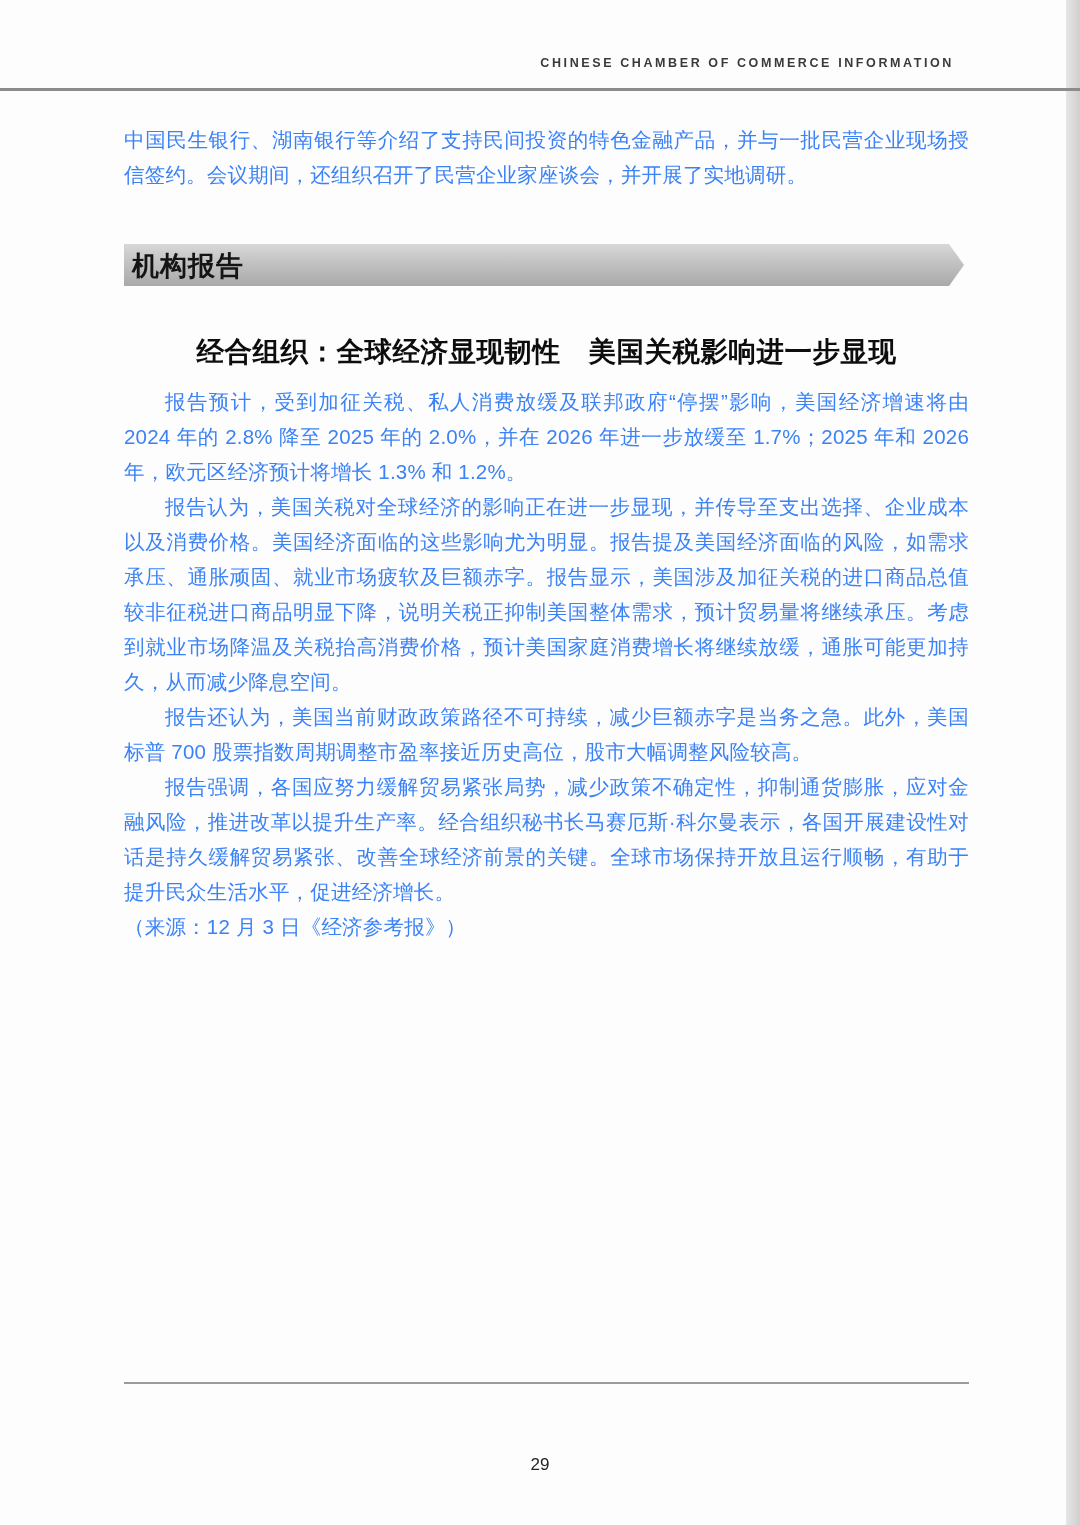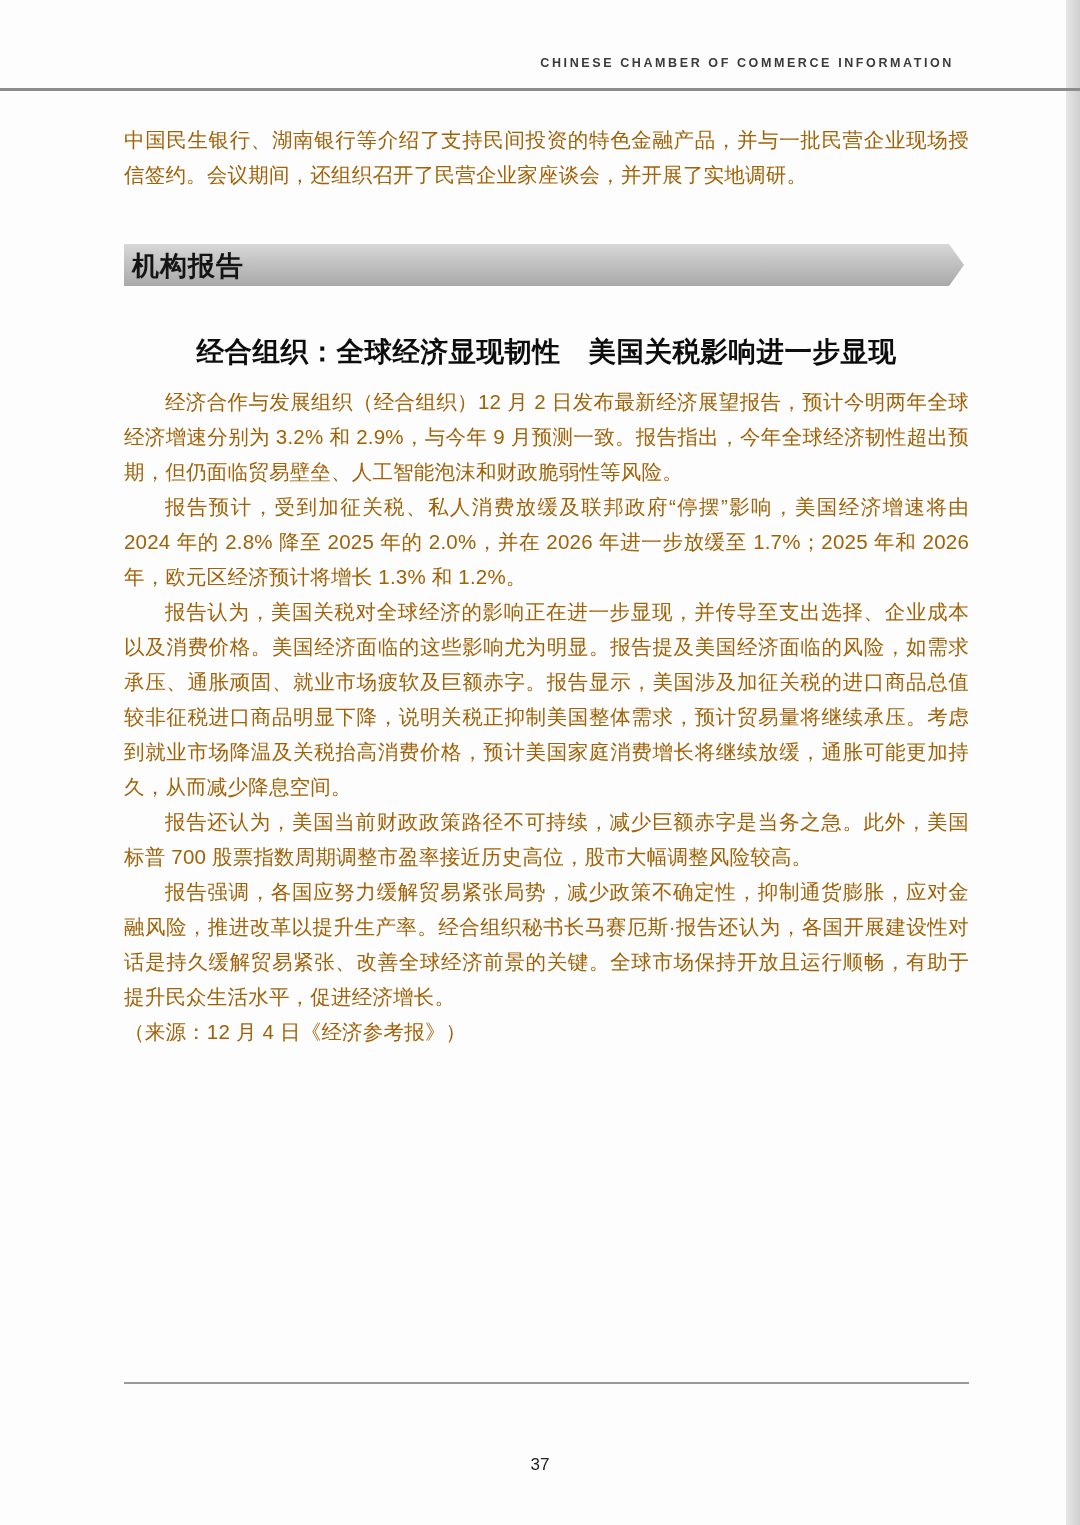--- a/index.html
+++ b/index.html
@@ -56,21 +56,21 @@
     position: absolute;
     top: 122px;
     left: 124px;
     width: 845px;
   }
   p.body-text {
     margin: 0;
     font-size: 20.5px;
     line-height: 35px;
     text-align: justify;
-    color: #a16207;
+    color: #3b82f6;
     letter-spacing: 0.2px;
   }
   p.indent {
     text-indent: 41px;
   }
   .source-line {
     display: block;
     text-align: right;
   }
   
@@ -143,26 +143,25 @@
     <p class="body-text">中国民生银行、湖南银行等介绍了支持民间投资的特色金融产品，并与一批民营企业现场授信签约。会议期间，还组织召开了民营企业家座谈会，并开展了实地调研。</p>
 
     <div class="section-banner">
       <div class="bar"></div>
       <div class="title">机构报告</div>
     </div>
 
     <div class="article-body">
       <h2 class="article-title">经合组织：全球经济显现韧性　美国关税影响进一步显现</h2>
 
-      <p class="body-text indent">经济合作与发展组织（经合组织）12 月 2 日发布最新经济展望报告，预计今明两年全球经济增速分别为 3.2% 和 2.9%，与今年 9 月预测一致。报告指出，今年全球经济韧性超出预期，但仍面临贸易壁垒、人工智能泡沫和财政脆弱性等风险。</p>
       <p class="body-text indent">报告预计，受到加征关税、私人消费放缓及联邦政府“停摆”影响，美国经济增速将由 2024 年的 2.8% 降至 2025 年的 2.0%，并在 2026 年进一步放缓至 1.7%；2025 年和 2026 年，欧元区经济预计将增长 1.3% 和 1.2%。</p>
       <p class="body-text indent">报告认为，美国关税对全球经济的影响正在进一步显现，并传导至支出选择、企业成本以及消费价格。美国经济面临的这些影响尤为明显。报告提及美国经济面临的风险，如需求承压、通胀顽固、就业市场疲软及巨额赤字。报告显示，美国涉及加征关税的进口商品总值较非征税进口商品明显下降，说明关税正抑制美国整体需求，预计贸易量将继续承压。考虑到就业市场降温及关税抬高消费价格，预计美国家庭消费增长将继续放缓，通胀可能更加持久，从而减少降息空间。</p>
       <p class="body-text indent">报告还认为，美国当前财政政策路径不可持续，减少巨额赤字是当务之急。此外，美国标普 700 股票指数周期调整市盈率接近历史高位，股市大幅调整风险较高。</p>
-      <p class="body-text indent">报告强调，各国应努力缓解贸易紧张局势，减少政策不确定性，抑制通货膨胀，应对金融风险，推进改革以提升生产率。经合组织秘书长马赛厄斯·报告还认为，各国开展建设性对话是持久缓解贸易紧张、改善全球经济前景的关键。全球市场保持开放且运行顺畅，有助于提升民众生活水平，促进经济增长。</p>
-      <p class="body-text source-line">（来源：12 月 4 日《经济参考报》）</p>
+      <p class="body-text indent">报告强调，各国应努力缓解贸易紧张局势，减少政策不确定性，抑制通货膨胀，应对金融风险，推进改革以提升生产率。经合组织秘书长马赛厄斯·科尔曼表示，各国开展建设性对话是持久缓解贸易紧张、改善全球经济前景的关键。全球市场保持开放且运行顺畅，有助于提升民众生活水平，促进经济增长。</p>
+      <p class="body-text source-line">（来源：12 月 3 日《经济参考报》）</p>
     </div>
 
   </div>
 
   <div class="footer-rule"></div>
-  <div class="page-number">37</div>
+  <div class="page-number">29</div>
 
 </div>
 
 </body></html>

